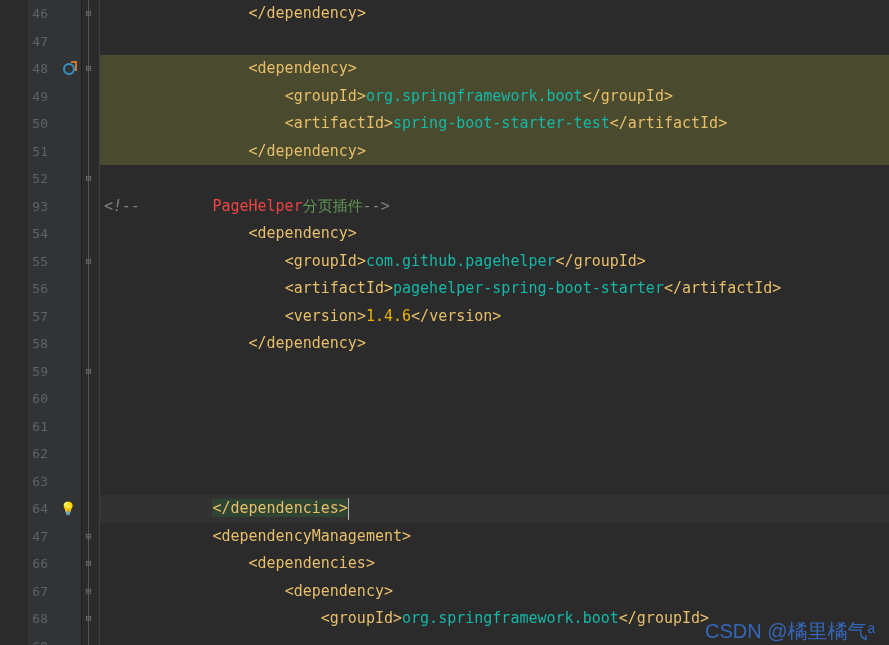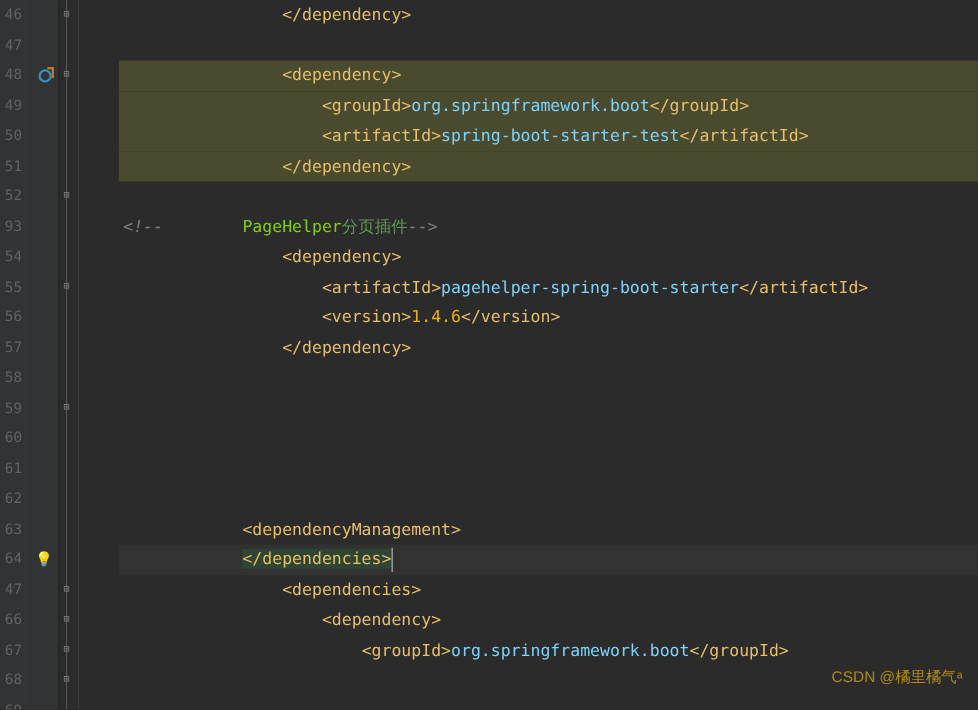--- a/index.html
+++ b/index.html
@@ -7,20 +7,21 @@
   background: #2b2b2b;
   font-family: "Consolas", "Monaco", monospace;
   font-size: 15px;
   overflow: hidden;
   width: 889px;
   height: 645px;
 }
 .editor {
   display: flex;
   height: 100%;
+  padding-left: 28px;
 }
 .gutter {
   background: #313335;
   color: #606366;
   text-align: right;
   user-select: none;
   padding-right: 8px;
   width: 28px;
   flex-shrink: 0;
 }
@@ -67,45 +68,44 @@
   width: 9px;
   height: 9px;
   color: #888;
   font-size: 9px;
   line-height: 9px;
   text-align: center;
 }
 .code {
   flex: 1;
   position: relative;
-  margin-left: 36px;
 }
 .code .row {
   height: 27.5px;
   line-height: 27.5px;
   white-space: pre;
   padding-left: 4px;
 }
 .hl { background: #2f4433; }
 .vcs { background: #4a4a2e; }
 .cur-line { background: #323232; }
 .tag { color: #e8bf6a; }
-.txt { color: #7dd3fc; }
+.txt { color: #14b8a6; }
 .cmt { color: #808080; font-style: italic; }
-.keyword { color: #84cc16; }
+.keyword { color: #ef4444; }
 .num { color: #eab308; }
 .cjk { color: #629755; }
 .cursor { border-left: 1px solid #bbb; position: absolute; height: 22px; top: 3px; }
 .watermark {
   position: fixed;
-  bottom: 20px;
+  bottom: 0;
   right: 14px;
-  color: #eab308;
+  color: #3b82f6;
   font-family: sans-serif;
-  font-size: 14px;
+  font-size: 20px;
   opacity: 0.7;
 }
 .bulb-icon {
   font-size: 13px;
 }
 .ovr-icon {
   width: 12px; height: 12px;
   border: 2px solid #3592c4;
   border-radius: 50%;
   position: relative;
@@ -231,29 +231,30 @@
   <div class="code">
     <div class="row"><span>                </span><span class="tag">&lt;/<span>dependency</span>&gt;</span></div>
     <div class="row"></div>
     <div class="row vcs"><span>                </span><span class="tag">&lt;<span>dependency</span>&gt;</span></div>
     <div class="row vcs"><span>                    </span><span class="tag">&lt;<span>groupId</span>&gt;</span><span class="txt">org.springframework.boot</span><span class="tag">&lt;/<span>groupId</span>&gt;</span></div>
     <div class="row vcs"><span>                    </span><span class="tag">&lt;<span>artifactId</span>&gt;</span><span class="txt">spring-boot-starter-test</span><span class="tag">&lt;/<span>artifactId</span>&gt;</span></div>
     <div class="row vcs"><span>                </span><span class="tag">&lt;/<span>dependency</span>&gt;</span></div>
     <div class="row"></div>
     <div class="row"><span class="cmt">&lt;!--        </span><span class="keyword">PageHelper</span><span class="cjk">分页插件</span><span class="cmt">--&gt;</span></div>
     <div class="row"><span>                </span><span class="tag">&lt;<span>dependency</span>&gt;</span></div>
+    <div class="row"><span>                    </span><span class="tag">&lt;<span>groupId</span>&gt;</span><span class="txt">com.github.pagehelper</span><span class="tag">&lt;/<span>groupId</span>&gt;</span></div>
     <div class="row"><span>                    </span><span class="tag">&lt;<span>artifactId</span>&gt;</span><span class="txt">pagehelper-spring-boot-starter</span><span class="tag">&lt;/<span>artifactId</span>&gt;</span></div>
     <div class="row"><span>                    </span><span class="tag">&lt;<span>version</span>&gt;</span><span class="num">1.4.6</span><span class="tag">&lt;/<span>version</span>&gt;</span></div>
     <div class="row"><span>                </span><span class="tag">&lt;/<span>dependency</span>&gt;</span></div>
     <div class="row"></div>
     <div class="row"></div>
     <div class="row"></div>
     <div class="row"></div>
     <div class="row"></div>
+    <div class="row cur-line" style="position:relative"><span>            </span><span class="tag hl">&lt;/<span>dependencies</span>&gt;</span><span class="cursor"></span></div>
     <div class="row"><span>            </span><span class="tag">&lt;<span>dependencyManagement</span>&gt;</span></div>
-    <div class="row cur-line" style="position:relative"><span>            </span><span class="tag hl">&lt;/<span>dependencies</span>&gt;</span><span class="cursor"></span></div>
     <div class="row"><span>                </span><span class="tag">&lt;<span>dependencies</span>&gt;</span></div>
     <div class="row"><span>                    </span><span class="tag">&lt;<span>dependency</span>&gt;</span></div>
     <div class="row"><span>                        </span><span class="tag">&lt;<span>groupId</span>&gt;</span><span class="txt">org.springframework.boot</span><span class="tag">&lt;/<span>groupId</span>&gt;</span></div>
   </div>
 </div>
 
 <div class="watermark">CSDN @橘里橘气ᵃ</div>
 
 </body></html>

